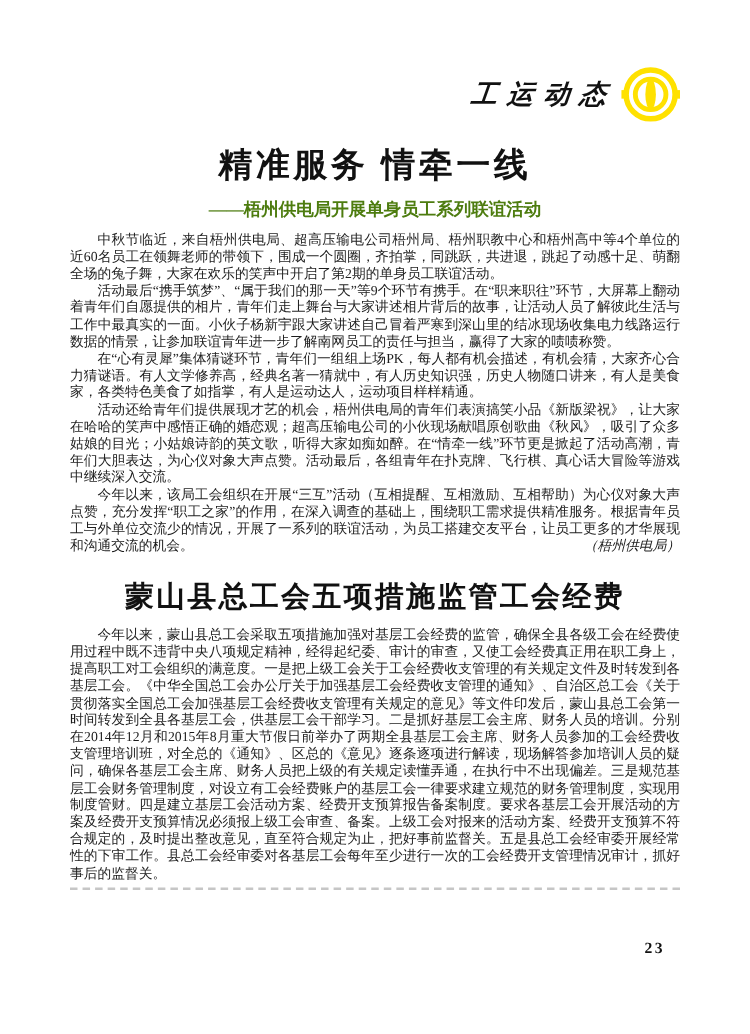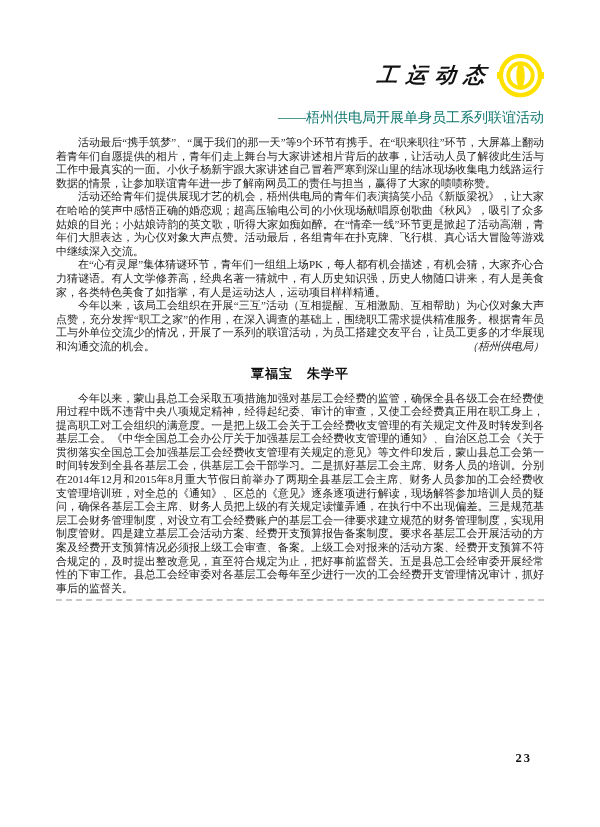--- a/index.html
+++ b/index.html
@@ -39,25 +39,25 @@
   .title-1 {
     font-family:"Liberation Sans","DejaVu Sans",sans-serif;
     font-weight:700;
     font-size:27px;
     letter-spacing:3px;
     text-align:center;
     margin:14px 0 0 0;
     color:#111;
   }
   .subtitle-1 {
-    text-align:right;
-    font-weight:400;
+    text-align:center;
+    font-weight:700;
     font-size:14px;
     margin-top:9px;
-    color:#0f766e;
+    color:#4d7c0f;
   }
   .byline {
     text-align:center;
     font-weight:700;
     font-size:12.5px;
     margin-top:8px;
     color:#111;
   }
   .body-block {
     margin-top:9px;
@@ -116,31 +116,33 @@
           <circle cx="24" cy="24" r="20" fill="none" stroke="#FFE100" stroke-width="4.5"></circle>
           <rect x="0" y="20.5" width="4.5" height="7" fill="#FFE100"></rect>
           <rect x="43.5" y="20.5" width="4.5" height="7" fill="#FFE100"></rect>
           <circle cx="24" cy="24" r="12.5" fill="none" stroke="#FFE100" stroke-width="4"></circle>
           <ellipse cx="24" cy="24" rx="4.3" ry="12.5" fill="#FFE100"></ellipse>
         </svg>
       </span>
     </div>
 
     <div>
+      <h1 class="title-1">精准服务 情牵一线</h1>
       <div class="subtitle-1">——梧州供电局开展单身员工系列联谊活动</div>
       <div class="body-block">
+        <p><span>中秋节临近，来自梧州供电局、超高压输电公司梧州局、梧州职教中心和梧州高中等4个单位的近60名员工在领舞老师的带领下，围成一个圆圈，齐拍掌，同跳跃，共进退，跳起了动感十足、萌翻全场的兔子舞，大家在欢乐的笑声中开启了第2期的单身员工联谊活动。</span></p>
         <p><span>活动最后“携手筑梦”、“属于我们的那一天”等9个环节有携手。在“职来职往”环节，大屏幕上翻动着青年们自愿提供的相片，青年们走上舞台与大家讲述相片背后的故事，让活动人员了解彼此生活与工作中最真实的一面。小伙子杨新宇跟大家讲述自己冒着严寒到深山里的结冰现场收集电力线路运行数据的情景，让参加联谊青年进一步了解南网员工的责任与担当，赢得了大家的啧啧称赞。</span></p>
+        <p><span>在“心有灵犀”集体猜谜环节，青年们一组组上场PK，每人都有机会描述，有机会猜，大家齐心合力猜谜语。有人文学修养高，经典名著一猜就中，有人历史知识强，历史人物随口讲来，有人是美食家，各类特色美食了如指掌，有人是运动达人，运动项目样样精通。</span></p>
         <p><span>活动还给青年们提供展现才艺的机会，梧州供电局的青年们表演搞笑小品《新版梁祝》，让大家在哈哈的笑声中感悟正确的婚恋观；超高压输电公司的小伙现场献唱原创歌曲《秋风》，吸引了众多姑娘的目光；小姑娘诗韵的英文歌，听得大家如痴如醉。在“情牵一线”环节更是掀起了活动高潮，青年们大胆表达，为心仪对象大声点赞。活动最后，各组青年在扑克牌、飞行棋、真心话大冒险等游戏中继续深入交流。</span></p>
-        <p><span>在“心有灵犀”集体猜谜环节，青年们一组组上场PK，每人都有机会描述，有机会猜，大家齐心合力猜谜语。有人文学修养高，经典名著一猜就中，有人历史知识强，历史人物随口讲来，有人是美食家，各类特色美食了如指掌，有人是运动达人，运动项目样样精通。</span></p>
         <p><span>今年以来，该局工会组织在开展“三互”活动（互相提醒、互相激励、互相帮助）为心仪对象大声点赞，充分发挥“职工之家”的作用，在深入调查的基础上，围绕职工需求提供精准服务。根据青年员工与外单位交流少的情况，开展了一系列的联谊活动，为员工搭建交友平台，让员工更多的才华展现和沟通交流的机会。</span><span class="attribution">（梧州供电局）</span></p>
       </div>
     </div>
 
     <div>
-      <div class="byline-2">覃福宝　朱学平</div>
+      <h2 class="title-2">蒙山县总工会五项措施监管工会经费</h2>
       <div class="body-block">
         <p><span>今年以来，蒙山县总工会采取五项措施加强对基层工会经费的监管，确保全县各级工会在经费使用过程中既不违背中央八项规定精神，经得起纪委、审计的审查，又使工会经费真正用在职工身上，提高职工对工会组织的满意度。一是把上级工会关于工会经费收支管理的有关规定文件及时转发到各基层工会。《中华全国总工会办公厅关于加强基层工会经费收支管理的通知》、自治区总工会《关于贯彻落实全国总工会加强基层工会经费收支管理有关规定的意见》等文件印发后，蒙山县总工会第一时间转发到全县各基层工会，供基层工会干部学习。二是抓好基层工会主席、财务人员的培训。分别在2014年12月和2015年8月重大节假日前举办了两期全县基层工会主席、财务人员参加的工会经费收支管理培训班，对全总的《通知》、区总的《意见》逐条逐项进行解读，现场解答参加培训人员的疑问，确保各基层工会主席、财务人员把上级的有关规定读懂弄通，在执行中不出现偏差。三是规范基层工会财务管理制度，对设立有工会经费账户的基层工会一律要求建立规范的财务管理制度，实现用制度管财。四是建立基层工会活动方案、经费开支预算报告备案制度。要求各基层工会开展活动的方案及经费开支预算情况必须报上级工会审查、备案。上级工会对报来的活动方案、经费开支预算不符合规定的，及时提出整改意见，直至符合规定为止，把好事前监督关。五是县总工会经审委开展经常性的下审工作。县总工会经审委对各基层工会每年至少进行一次的工会经费开支管理情况审计，抓好事后的监督关。</span></p>
       </div>
     </div>
 
     <hr class="separator">
   </div>
 
   <div class="page-number">23</div>
 </div>

